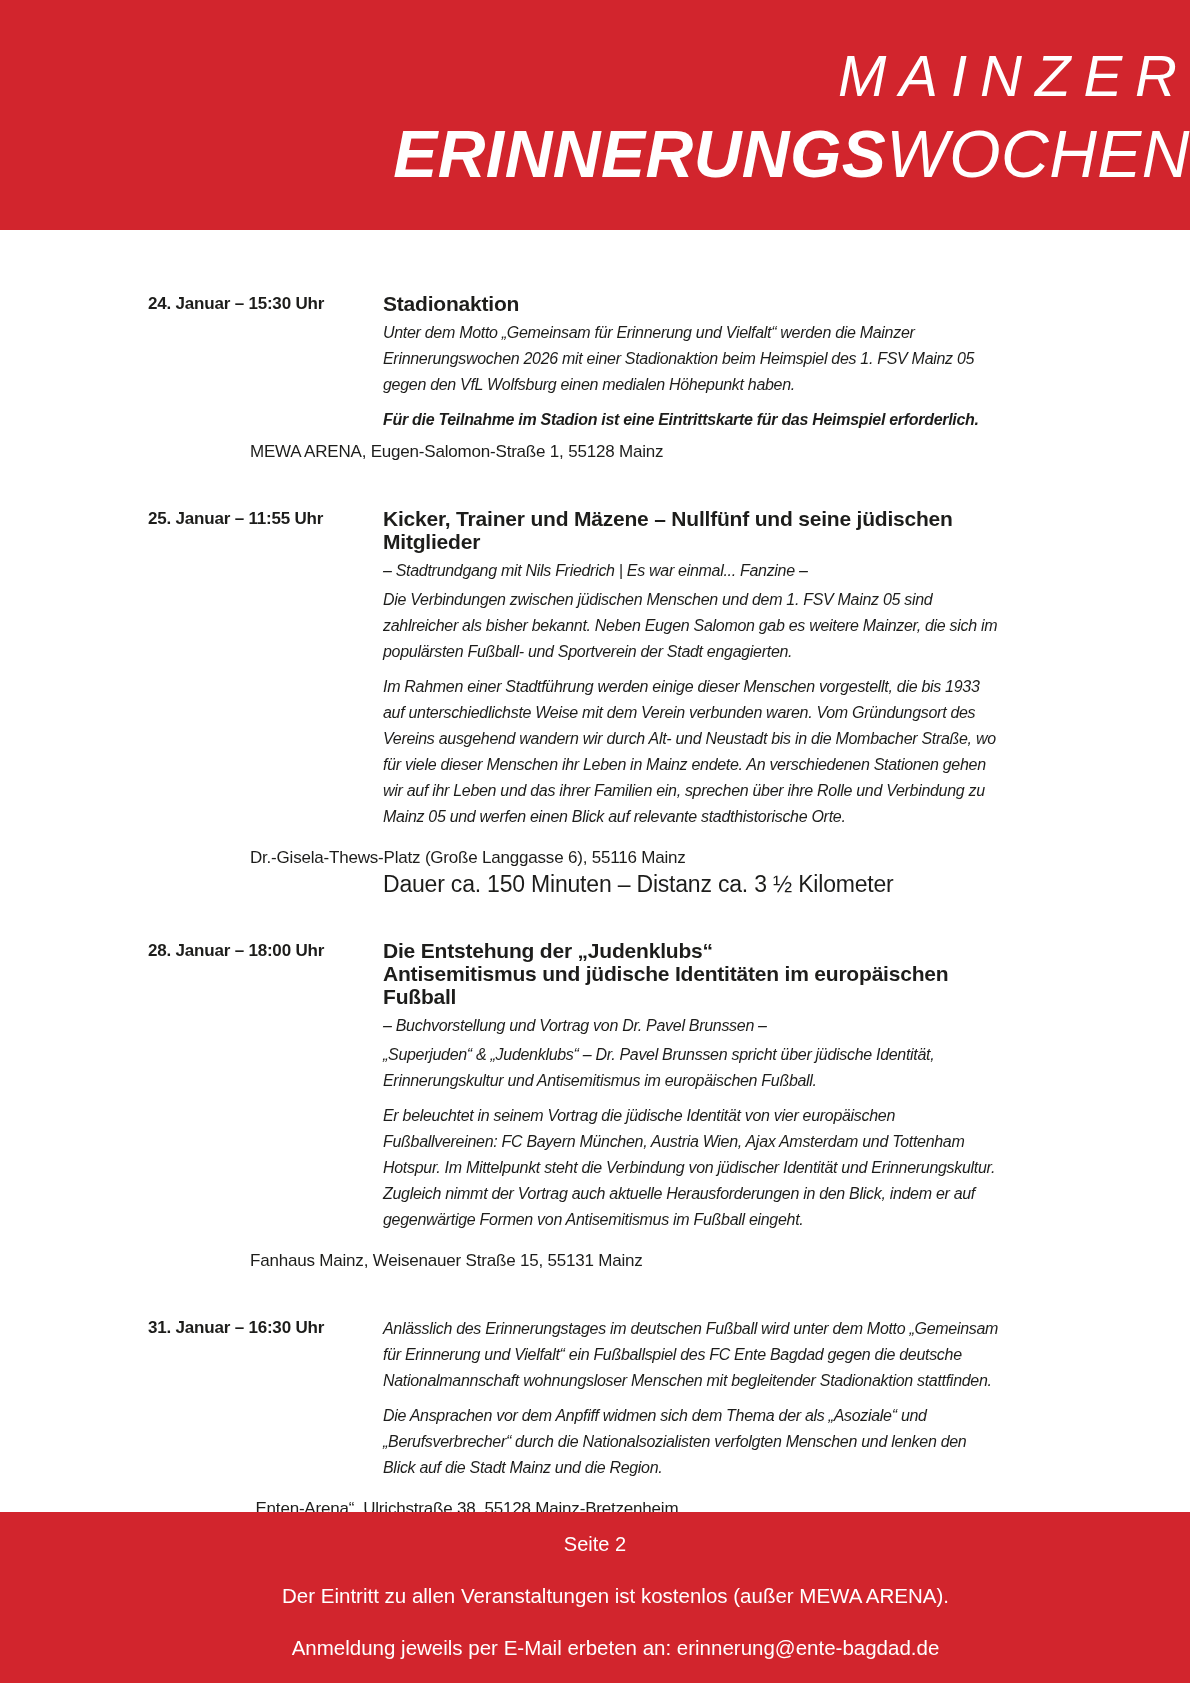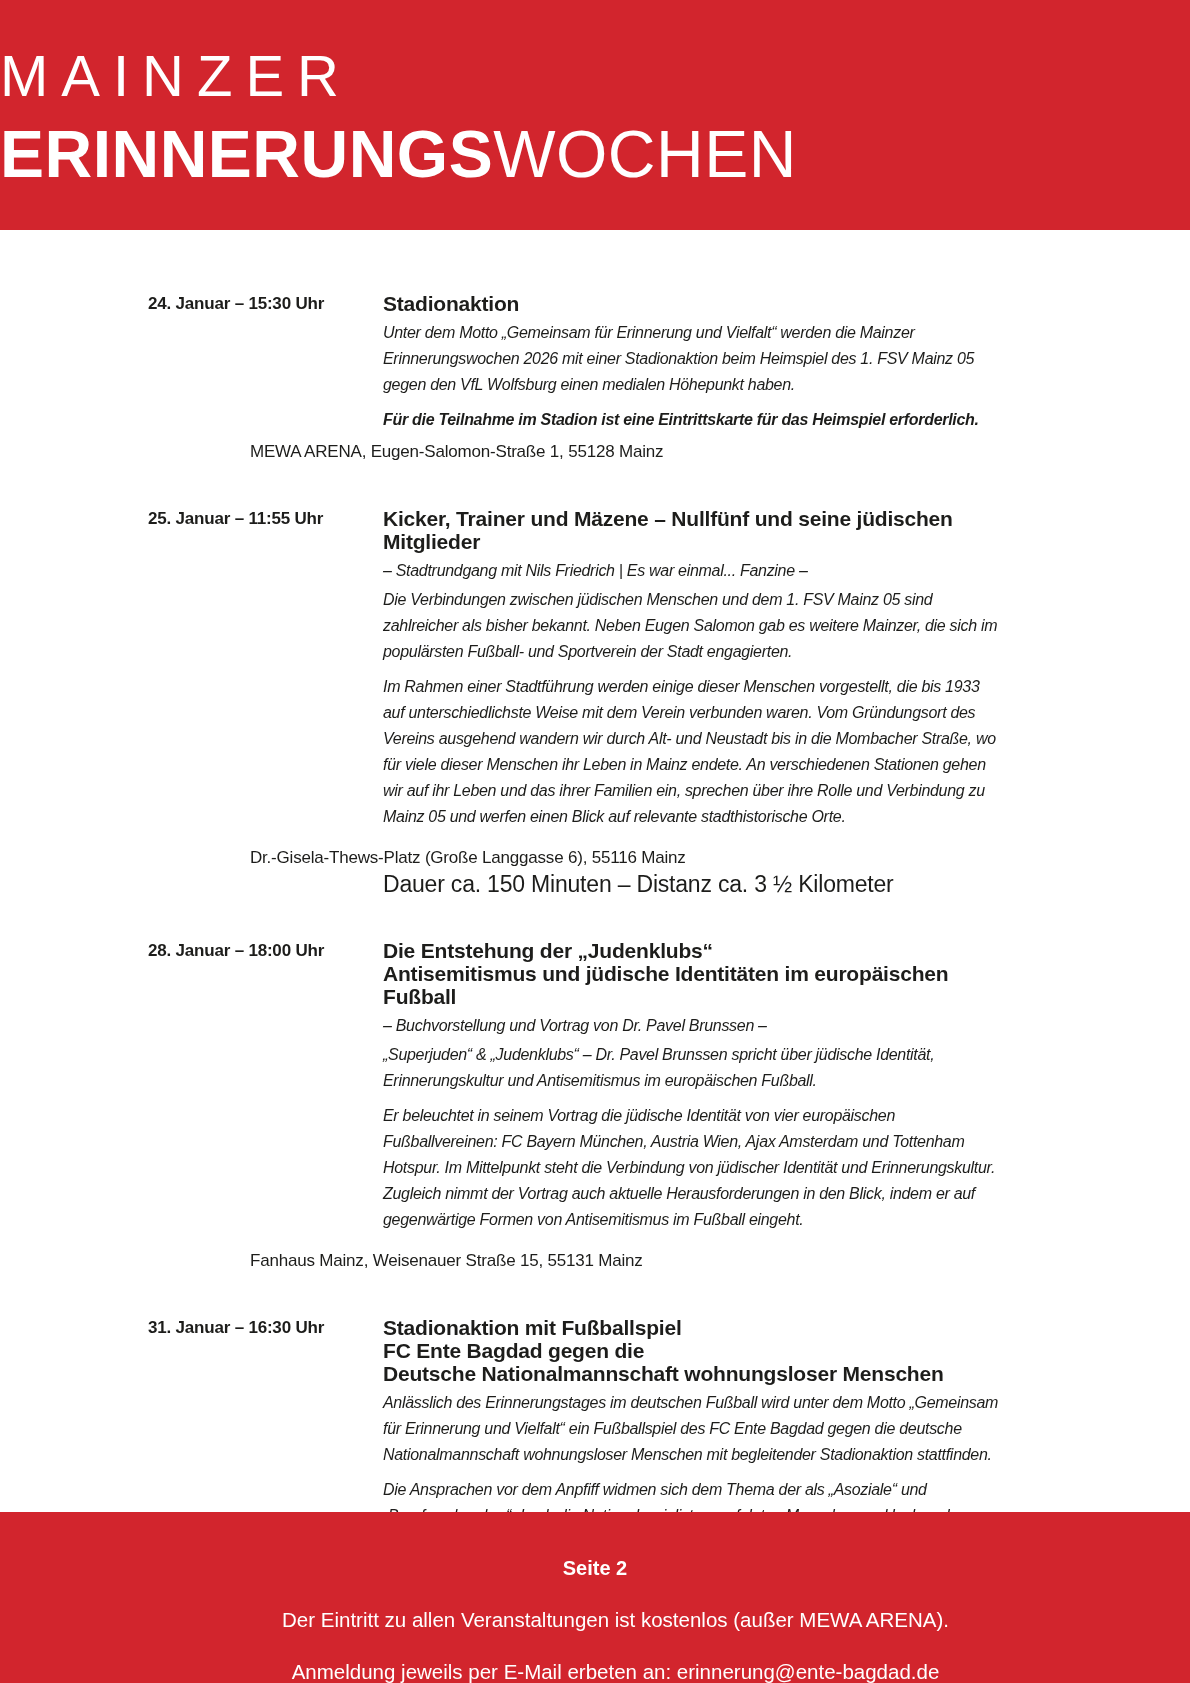--- a/index.html
+++ b/index.html
@@ -13,24 +13,25 @@
     color: #1d1d1b;
   }
 
   
   .header {
     height: 230px;
     background: #d2252d;
     color: #ffffff;
     display: flex;
     flex-direction: column;
-    align-items: flex-start;
+    align-items: flex-end;
     justify-content: center;
     padding-top: 4px;
     box-sizing: border-box;
+    font-style: italic;
   }
   .header-line1 {
     font-size: 58px;
     font-weight: 300;
     letter-spacing: 13px;
     line-height: 1;
   }
   .header-line2 {
     font-size: 66px;
     line-height: 1;
@@ -101,24 +102,23 @@
     position: absolute;
     left: 0; right: 0; bottom: 0;
     height: 171px;
     background: #d2252d;
     color: #ffffff;
     text-align: center;
     box-sizing: border-box;
     padding-top: 20px;
   }
   .footer-page-label {
-    font-weight: 700;
+    font-weight: 400;
     font-size: 20px;
     line-height: 24px;
-    margin-top: 24px;
   }
   .footer-line {
     font-size: 20.5px;
     line-height: 24px;
     margin-top: 28px;
     font-weight: 400;
     padding-left: 41px;
   }
 </style>
 </head>
@@ -178,25 +178,20 @@
           <p class="para">Er beleuchtet in seinem Vortrag die jüdische Identität von vier europäischen Fußballvereinen: FC Bayern München, Austria Wien, Ajax Amsterdam und Tottenham Hotspur. Im Mittelpunkt steht die Verbindung von jüdischer Identität und Erinnerungskultur. Zugleich nimmt der Vortrag auch aktuelle Herausforderungen in den Blick, indem er auf gegenwärtige Formen von Antisemitismus im Fußball eingeht.</p>
         </div>
       </div>
       <div class="location">Fanhaus Mainz, Weisenauer Straße 15, 55131 Mainz</div>
     </div>
 
     <div class="event">
       <div class="event-row">
         <div class="col-date">31. Januar – 16:30 Uhr</div>
         <div class="col-content">
-          <div class="title-group">
-            <div class="title-line">Stadionaktion mit Fußballspiel</div>
-            <div class="title-line">FC Ente Bagdad gegen die</div>
-            <div class="title-line">Deutsche Nationalmannschaft wohnungsloser Menschen</div>
-          </div>
           <p class="para">Anlässlich des Erinnerungstages im deutschen Fußball wird unter dem Motto „Gemeinsam für Erinnerung und Vielfalt“ ein Fußballspiel des FC Ente Bagdad gegen die deutsche Nationalmannschaft wohnungsloser Menschen mit begleitender Stadionaktion stattfinden.</p>
           <p class="para">Die Ansprachen vor dem Anpfiff widmen sich dem Thema der als „Asoziale“ und „Berufsverbrecher“ durch die Nationalsozialisten verfolgten Menschen und lenken den Blick auf die Stadt Mainz und die Region.</p>
         </div>
       </div>
       <div class="location">„Enten-Arena“, Ulrichstraße 38, 55128 Mainz-Bretzenheim</div>
     </div>
 
   </div>
 
   <div class="footer">

